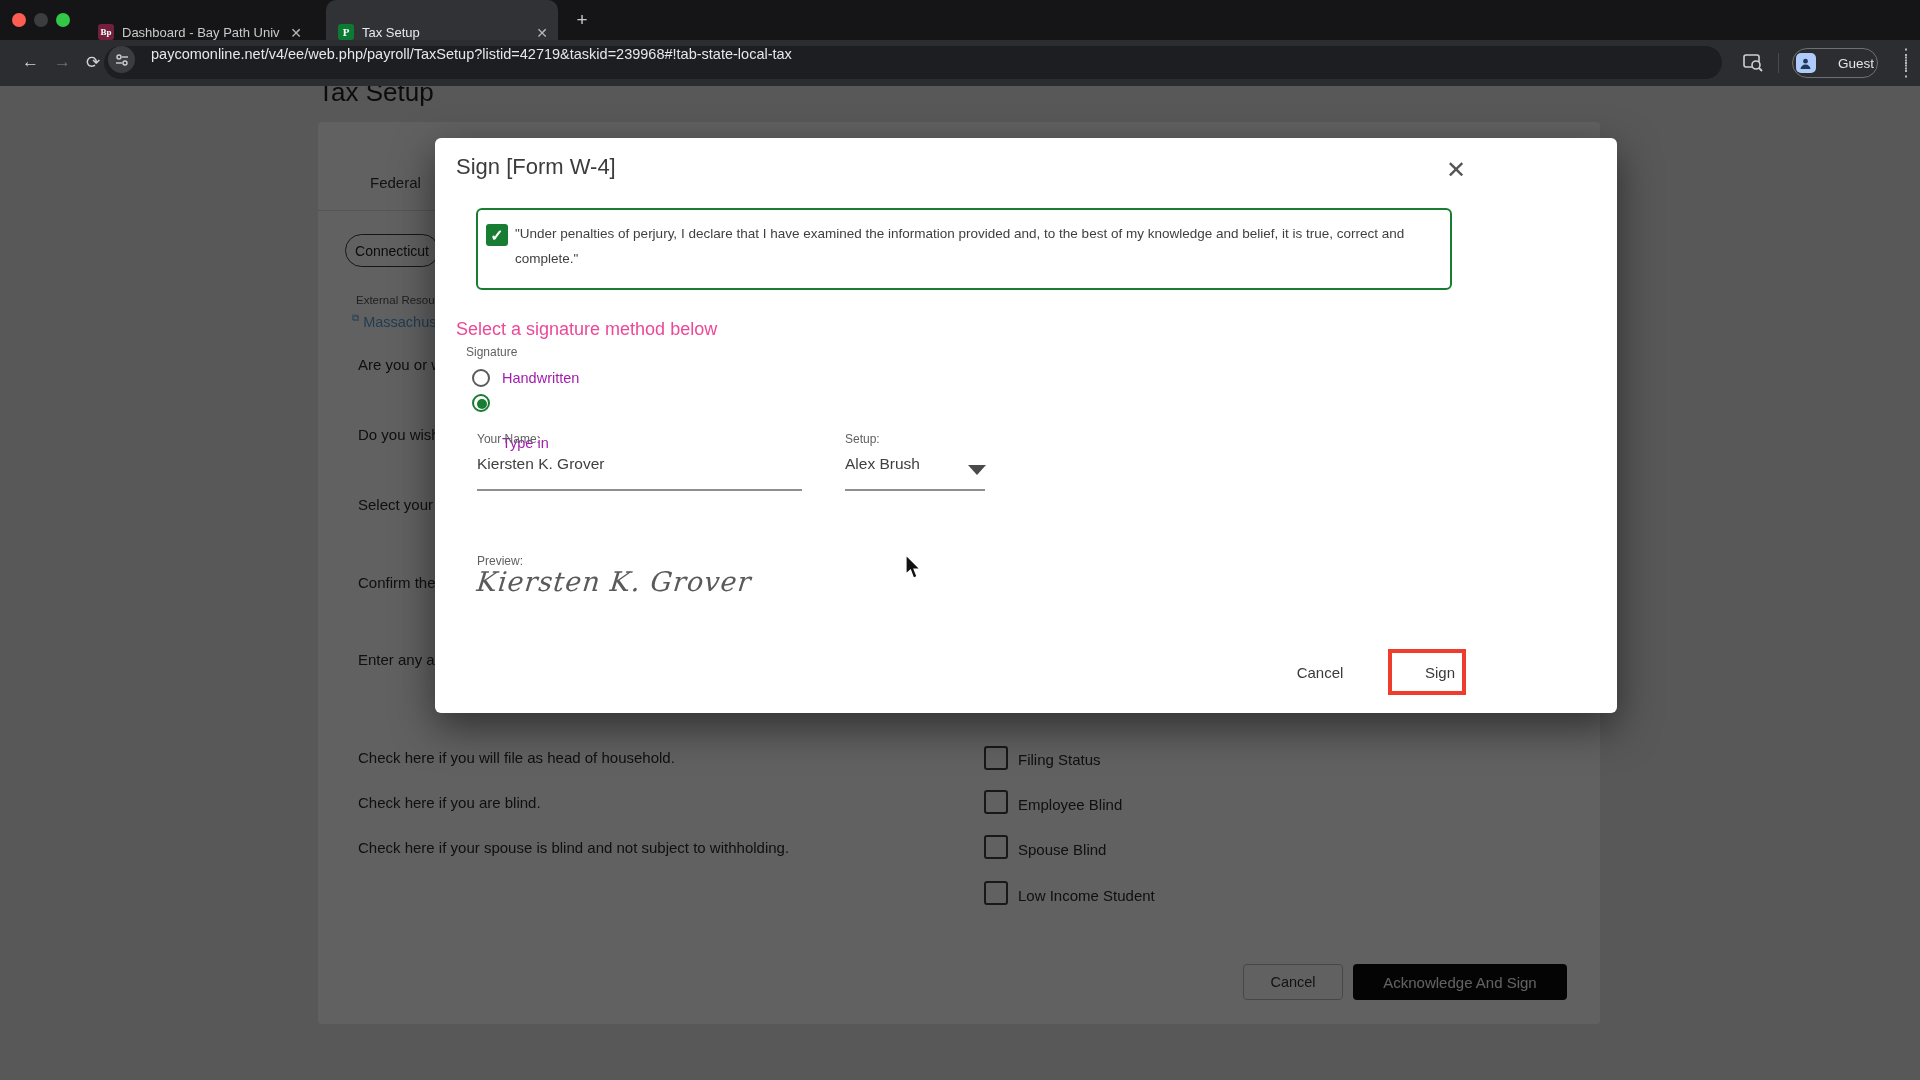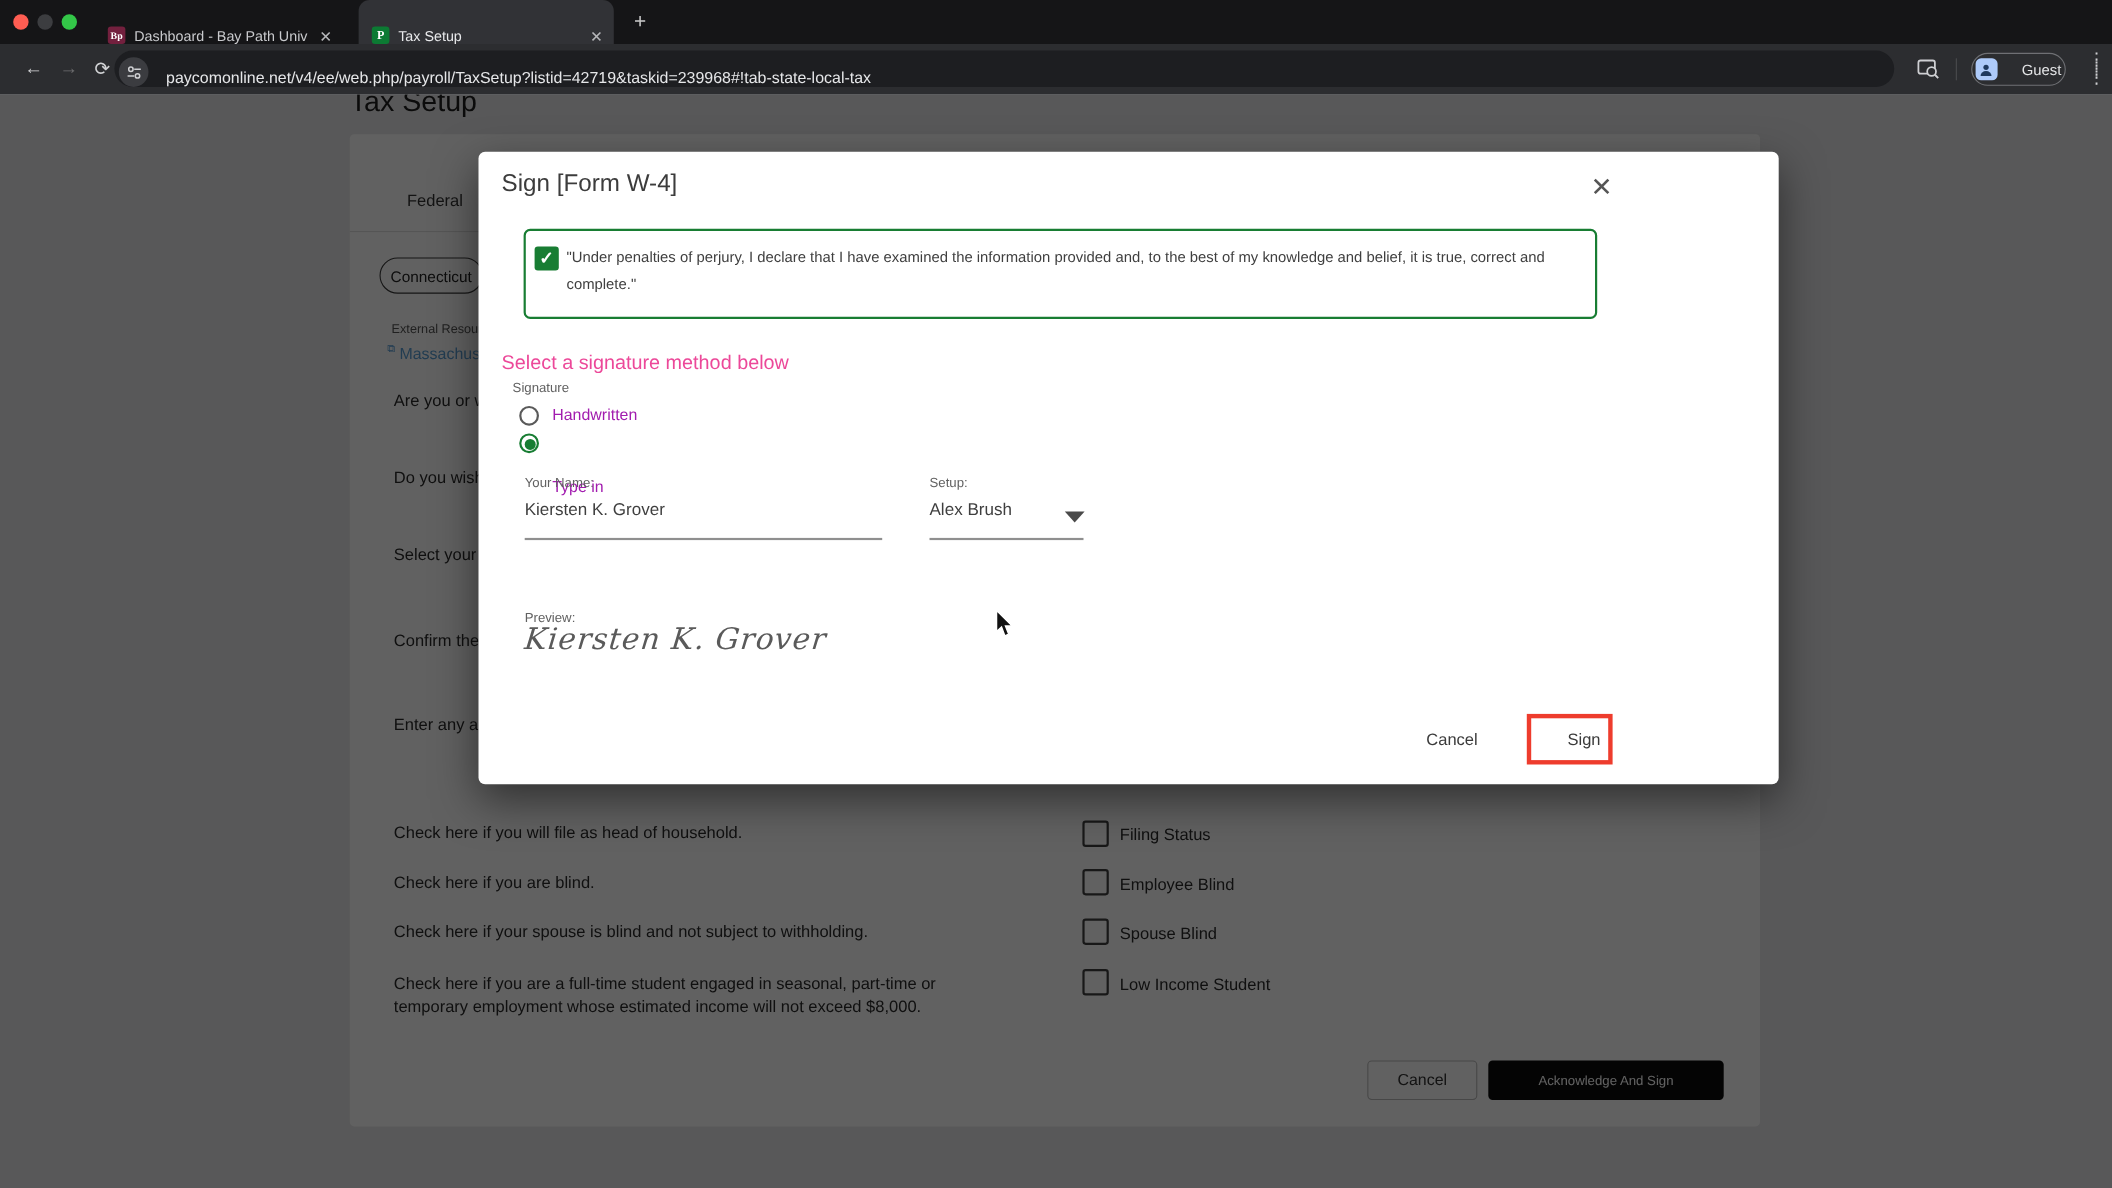--- a/index.html
+++ b/index.html
@@ -20,21 +20,21 @@
   .fav-bp { background:#73203e; font-size:9px; }
   .fav-paycom { background:#0c7a33; font-size:11px; }
   .tab-title { flex:1; white-space:nowrap; overflow:hidden; }
   .tab-x { flex:0 0 auto; margin:0 10px; font-size:14px; color:#b6b7ba; line-height:1; }
   .newtab { position:absolute; left:570px; top:8px; width:24px; height:24px; color:#c8c8c8;
             font-size:19px; text-align:center; line-height:23px; }
 
   .toolbar { position:absolute; left:0; top:40px; width:1920px; height:46px; background:#2c2d30; }
   .navic { position:absolute; top:12px; font-size:17px; color:#d2d3d5; }
   .url-pill { position:absolute; left:104px; top:6px; width:1618px; height:33px; border-radius:17px;
-              background:#1d1e21; display:flex; align-items:flex-end; }
+              background:#1d1e21; display:flex; align-items:flex-start; }
   .site-chip { width:27px; height:27px; border-radius:50%; background:#3b3c40; margin-left:4px;
                display:flex; align-items:center; justify-content:center; }
   .url-text { margin-left:16px; color:#e6e7e9; font-size:14.5px; white-space:nowrap; }
   .divider-v { position:absolute; left:1778px; top:13px; width:1px; height:20px; background:#4a4b4e; }
   .guest-pill { position:absolute; left:1792px; top:8px; width:86px; height:30px; border:1px solid #6f7074;
                 border-radius:15px; display:flex; align-items:center; justify-content:center; gap:22px;
                 color:#e4e5e7; font-size:13.5px; }
   .guest-av { width:20px; height:20px; border-radius:5px; background:#aecbfa; display:flex;
               align-items:center; justify-content:center; }
   .kebab { position:absolute; left:1898px; top:11px; color:#cfcfd2; font-size:16px; letter-spacing:0; line-height:8px; text-align:center; width:8px; }
@@ -59,21 +59,21 @@
   .stub-line { position:absolute; left:1171px; top:544px; width:76px; height:2px; background:#6f6f6f; }
 
   .chk-text { position:absolute; left:40px; font-size:15px; color:#2a2a2a; }
   .chk-box { position:absolute; left:666px; width:24px; height:24px; border:2px solid #3f3f3f; border-radius:3px; background:#fff; }
   .chk-label { position:absolute; left:700px; font-size:15px; color:#2a2a2a; white-space:nowrap; }
 
   .btn-cancel-pg { position:absolute; left:925px; top:842px; width:100px; height:36px; background:#fff;
                    border:1px solid #bbb; border-radius:4px; font-size:14.5px; color:#333; font-weight:500;
                    display:flex; align-items:center; justify-content:center; }
   .btn-ack { position:absolute; left:1035px; top:842px; width:214px; height:36px; background:#0d0d0d;
-             border-radius:4px; font-size:12px; color:#fff; font-weight:500;
+             border-radius:4px; font-size:15px; color:#fff; font-weight:500;
              display:flex; align-items:center; justify-content:center; }
 
   .backdrop { position:absolute; inset:0; background:rgba(0,0,0,0.62); z-index:5; }
 
   
   .modal { position:absolute; left:435px; top:52px; width:1182px; height:575px; background:#fff;
            border-radius:6px; box-shadow:0 14px 40px rgba(0,0,0,0.5); z-index:10; }
   .m-title { position:absolute; left:21px; top:16px; font-size:22px; color:#3c3c3c; }
   .m-close { position:absolute; left:1006px; top:18px; font-size:24px; color:#555; width:30px; text-align:center; }
   .green-box { position:absolute; left:41px; top:70px; width:976px; height:82px;
@@ -194,21 +194,20 @@
     <div class="chk-label" style="top:629px;">Filing Status</div>
 
     <div class="chk-text" style="top:672px;">Check here if you are blind.</div>
     <div class="chk-box" style="top:668px;"></div>
     <div class="chk-label" style="top:674px;">Employee Blind</div>
 
     <div class="chk-text" style="top:717px;">Check here if your spouse is blind and not subject to withholding.</div>
     <div class="chk-box" style="top:713px;"></div>
     <div class="chk-label" style="top:719px;">Spouse Blind</div>
 
-    <div class="chk-text" style="top:762px;width:560px;line-height:21px;">Check here if you are a full-time student engaged in seasonal, part-time or temporary employment whose estimated income will not exceed $8,000.</div>
     <div class="chk-box" style="top:759px;"></div>
     <div class="chk-label" style="top:765px;">Low Income Student</div>
 
     <div class="btn-cancel-pg">Cancel</div>
     <div class="btn-ack">Acknowledge And Sign</div>
   </div>
 
   <div class="backdrop"></div>
 
   <div class="modal">

